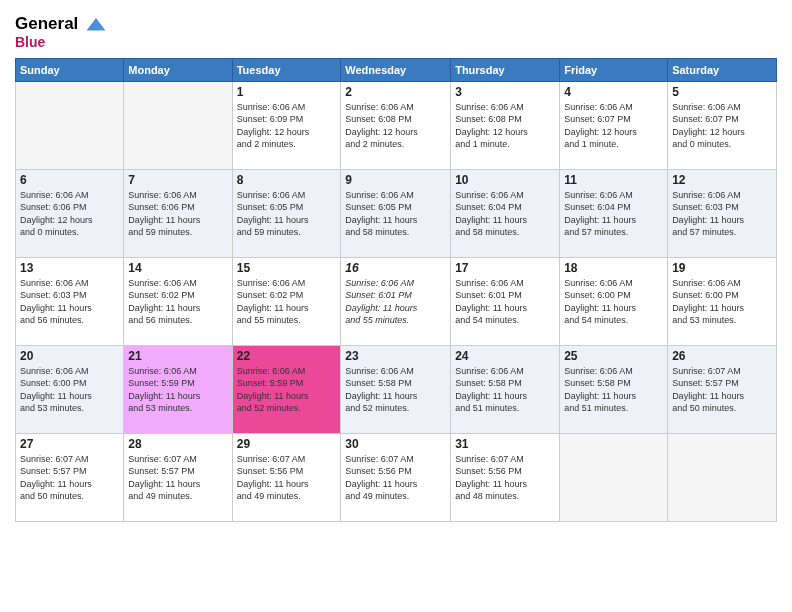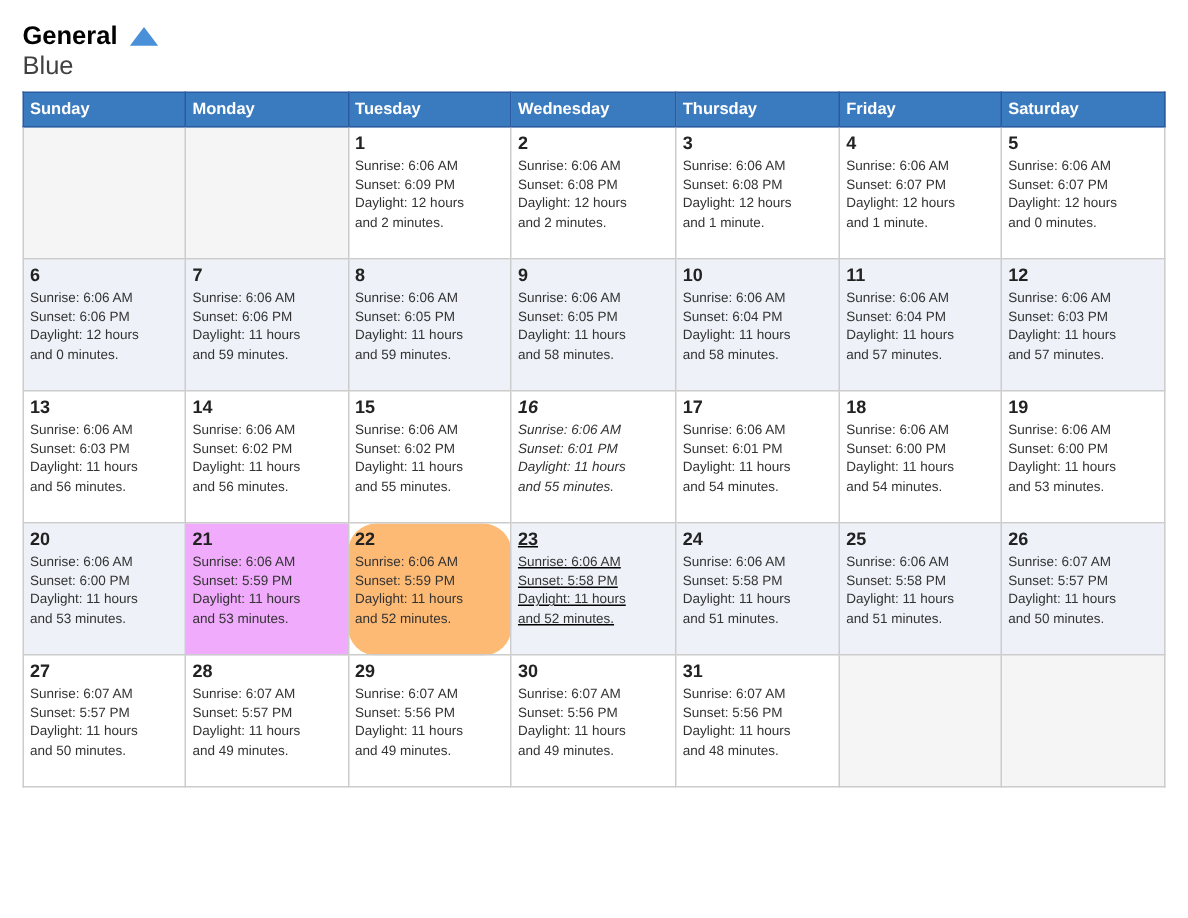--- a/index.html
+++ b/index.html
@@ -92,21 +92,21 @@
 <div class="page">
   <div class="header">
     <div class="logo">
       <div>
         <div style="font-size:17px;font-weight:bold;color:#333;line-height:1.15;">
           <span style="color:#000000;">General</span>
           <svg class="logo-icon" viewBox="0 0 28 22" style="display:inline-block;vertical-align:middle;width:22px;height:18px;">
             <polygon points="14,2 26,18 2,18" fill="#4a90d9"></polygon>
           </svg>
         </div>
-        <div style="font-size:17px;font-weight:normal;color:#404040;line-height:1.15;">Blue</div>
+        <div style="font-size:14px;font-weight:bold;color:#be185d;line-height:1.15;">Blue</div>
       </div>
     </div>
     <div class="title-block">
       <div class="month-title"></div>
       <div class="subtitle"></div>
     </div>
   </div>
 
   <table class="calendar">
     <thead>
@@ -207,25 +207,25 @@
         </tr>
         <tr class="week-row">
           <td style="background: rgb(238, 242, 248);">
             <div class="day-num">20</div>
             <div class="day-info">Sunrise: 6:06 AM<br>Sunset: 6:00 PM<br>Daylight: 11 hours<br>and 53 minutes.</div>
           </td>
           <td style="background: #f0abfc;">
             <div class="day-num">21</div>
             <div class="day-info">Sunrise: 6:06 AM<br>Sunset: 5:59 PM<br>Daylight: 11 hours<br>and 53 minutes.</div>
           </td>
-          <td style="background: #fdba74; border-radius: 19px;">
+          <td style="background: #ec4899;">
             <div class="day-num">22</div>
             <div class="day-info">Sunrise: 6:06 AM<br>Sunset: 5:59 PM<br>Daylight: 11 hours<br>and 52 minutes.</div>
           </td>
-          <td style="background: rgb(238, 242, 248); text-decoration: underline;">
+          <td style="background: rgb(238, 242, 248);">
             <div class="day-num">23</div>
             <div class="day-info">Sunrise: 6:06 AM<br>Sunset: 5:58 PM<br>Daylight: 11 hours<br>and 52 minutes.</div>
           </td>
           <td style="background: rgb(238, 242, 248);">
             <div class="day-num">24</div>
             <div class="day-info">Sunrise: 6:06 AM<br>Sunset: 5:58 PM<br>Daylight: 11 hours<br>and 51 minutes.</div>
           </td>
           <td style="background: rgb(238, 242, 248);">
             <div class="day-num">25</div>
             <div class="day-info">Sunrise: 6:06 AM<br>Sunset: 5:58 PM<br>Daylight: 11 hours<br>and 51 minutes.</div>

